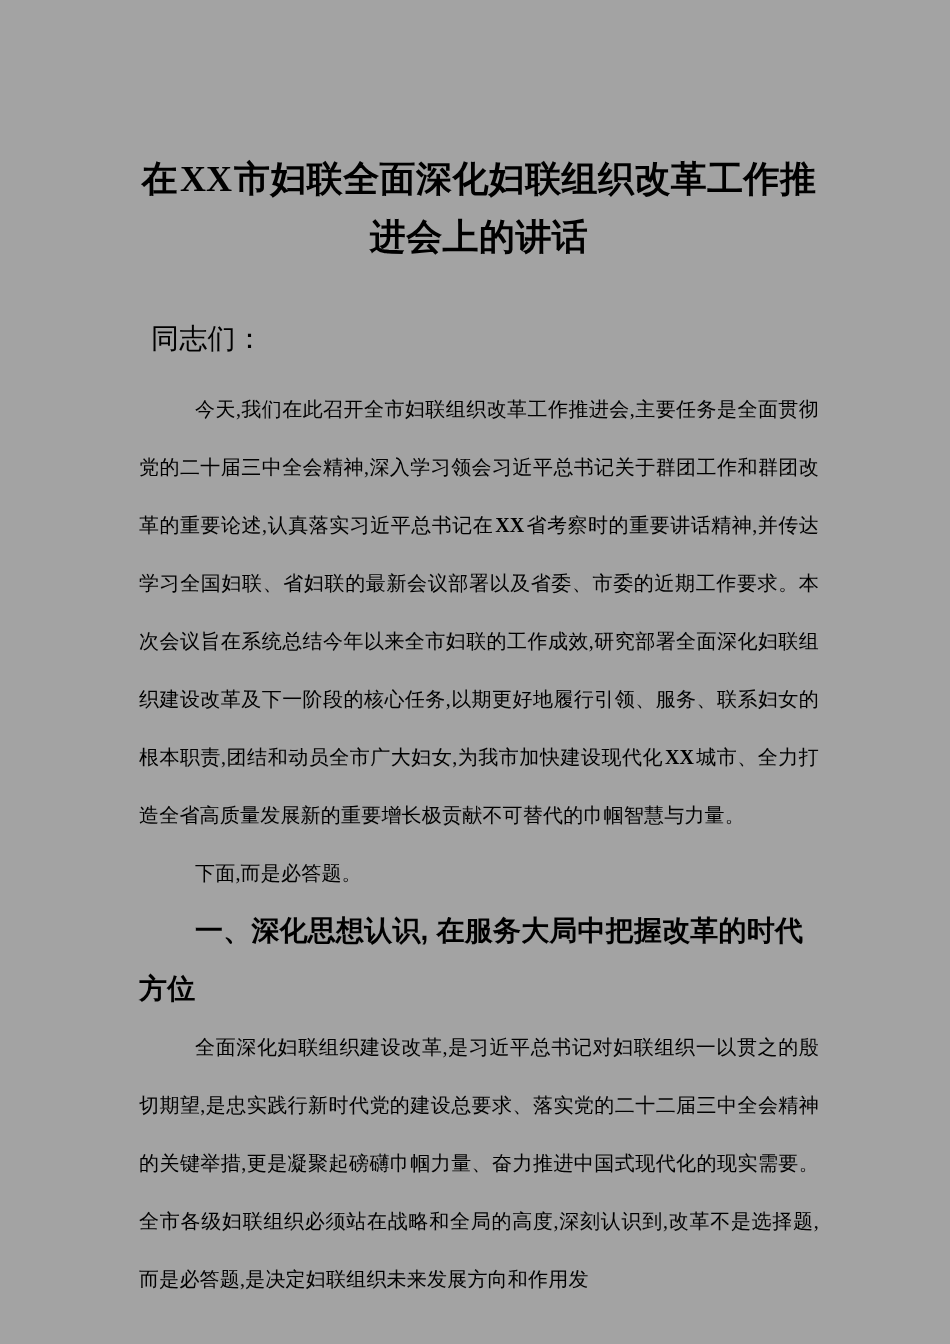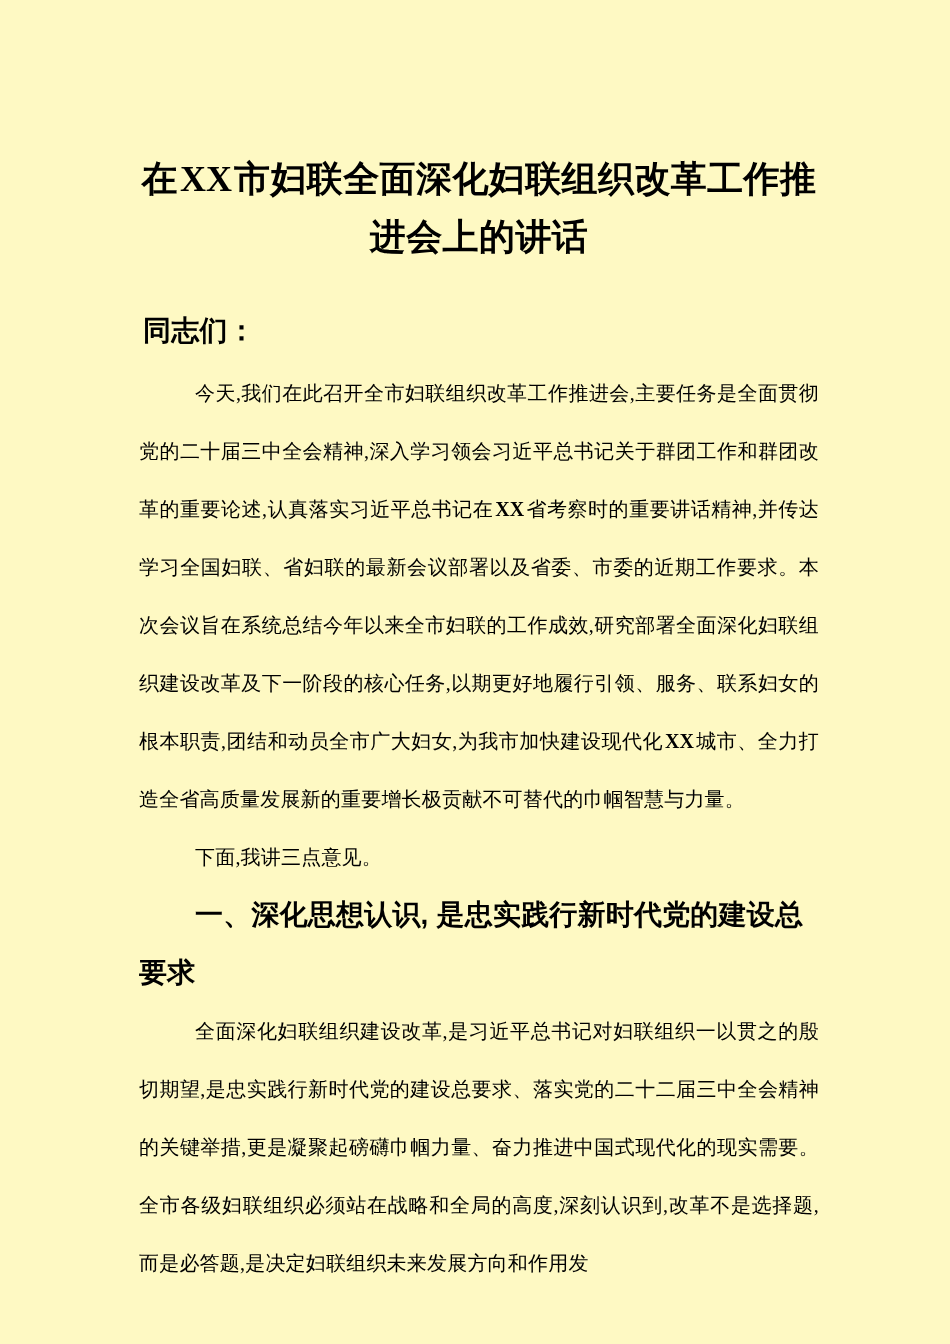--- a/index.html
+++ b/index.html
@@ -6,21 +6,21 @@
   html, body {
     margin: 0;
     padding: 0;
     background: #ffffff;
   }
 
   .page {
     position: relative;
     width: 950px;
     height: 1344px;
-    background: #fef9c3;
+    background: #a3a3a3;
     margin: 0 auto;
     overflow: hidden;
     box-sizing: border-box;
   }
 
   .page-body {
     position: absolute;
     left: 139px;
     top: 0;
     width: 680px;
@@ -39,24 +39,23 @@
     letter-spacing: 0.4px;
     word-break: break-all;
   }
 
   
   .salutation {
     font-family: "Liberation Serif", "DejaVu Serif", serif;
     font-size: 28px;
     line-height: 58px;
     color: #000000;
-    margin: 4px;
+    margin: 12px;
     padding-top: 32px;
     letter-spacing: 0.2px;
-    font-weight: bold;
   }
 
   
   .para {
     font-family: "Liberation Serif", "DejaVu Serif", serif;
     font-size: 20px;
     line-height: 58px;
     color: #000000;
     margin: 0;
     text-align: justify;
@@ -92,20 +91,20 @@
 
 <div class="page">
   <div class="page-body">
 
     <h1 class="doc-title">在<span class="latin">XX</span>市妇联全面深化妇联组织改革工作推进会上的讲话</h1>
 
     <p class="salutation">同志们：</p>
 
     <p class="para">今天,我们在此召开全市妇联组织改革工作推进会,主要任务是全面贯彻党的二十届三中全会精神,深入学习领会习近平总书记关于群团工作和群团改革的重要论述,认真落实习近平总书记在<span class="latin">XX</span>省考察时的重要讲话精神,并传达学习全国妇联、省妇联的最新会议部署以及省委、市委的近期工作要求。本次会议旨在系统总结今年以来全市妇联的工作成效,研究部署全面深化妇联组织建设改革及下一阶段的核心任务,以期更好地履行引领、服务、联系妇女的根本职责,团结和动员全市广大妇女,为我市加快建设现代化<span class="latin">XX</span>城市、全力打造全省高质量发展新的重要增长极贡献不可替代的巾帼智慧与力量。</p>
 
-    <p class="para">下面,我讲三点意见。</p>
+    <p class="para">下面,而是必答题。</p>
 
-    <p class="section-heading">一、深化思想认识, 是忠实践行新时代党的建设总要求</p>
+    <p class="section-heading">一、深化思想认识, 在服务大局中把握改革的时代方位</p>
 
     <p class="para">全面深化妇联组织建设改革,是习近平总书记对妇联组织一以贯之的殷切期望,是忠实践行新时代党的建设总要求、落实党的二十二届三中全会精神的关键举措,更是凝聚起磅礴巾帼力量、奋力推进中国式现代化的现实需要。全市各级妇联组织必须站在战略和全局的高度,深刻认识到,改革不是选择题,而是必答题,是决定妇联组织未来发展方向和作用发</p>
 
   </div>
 </div>
 
 </body></html>

